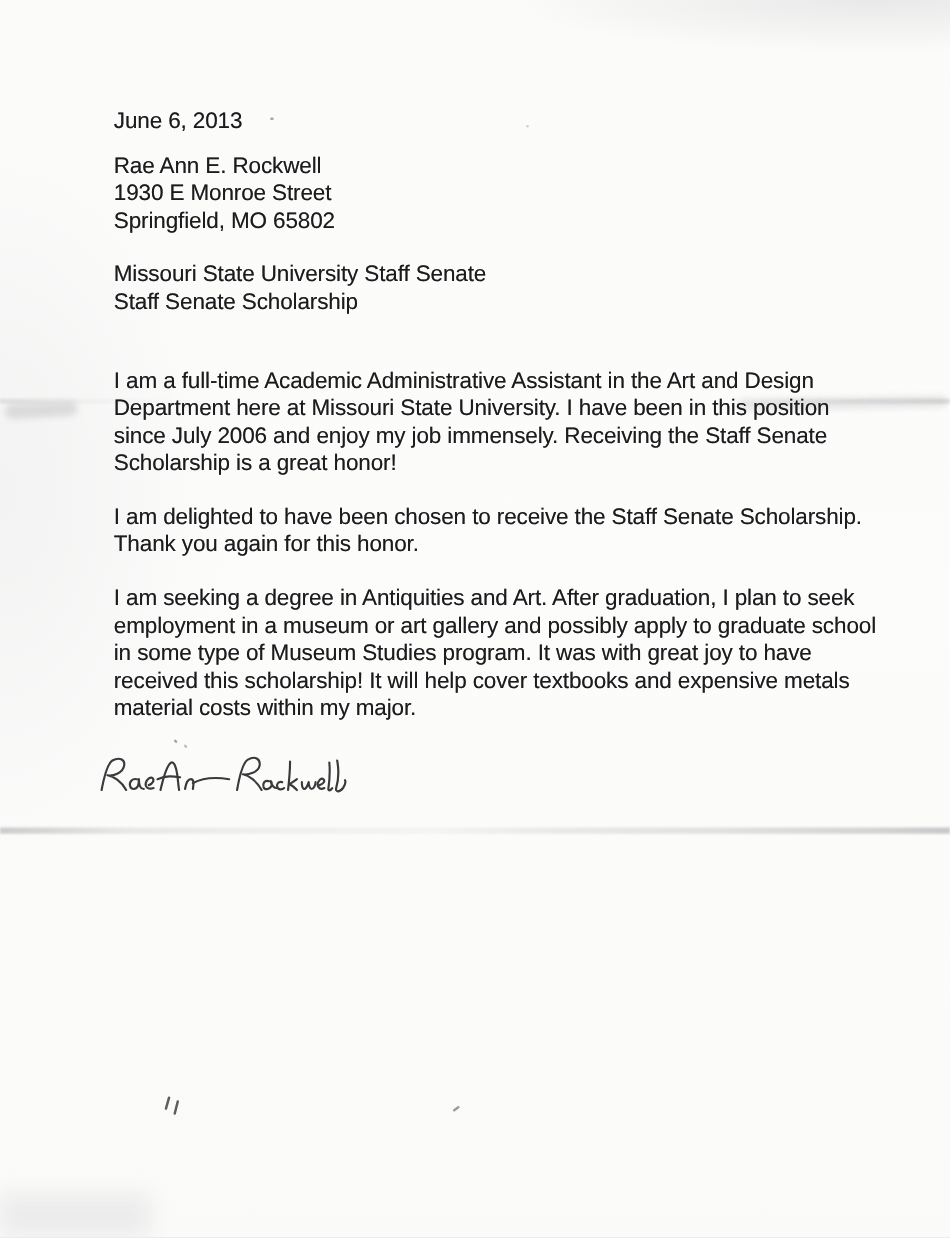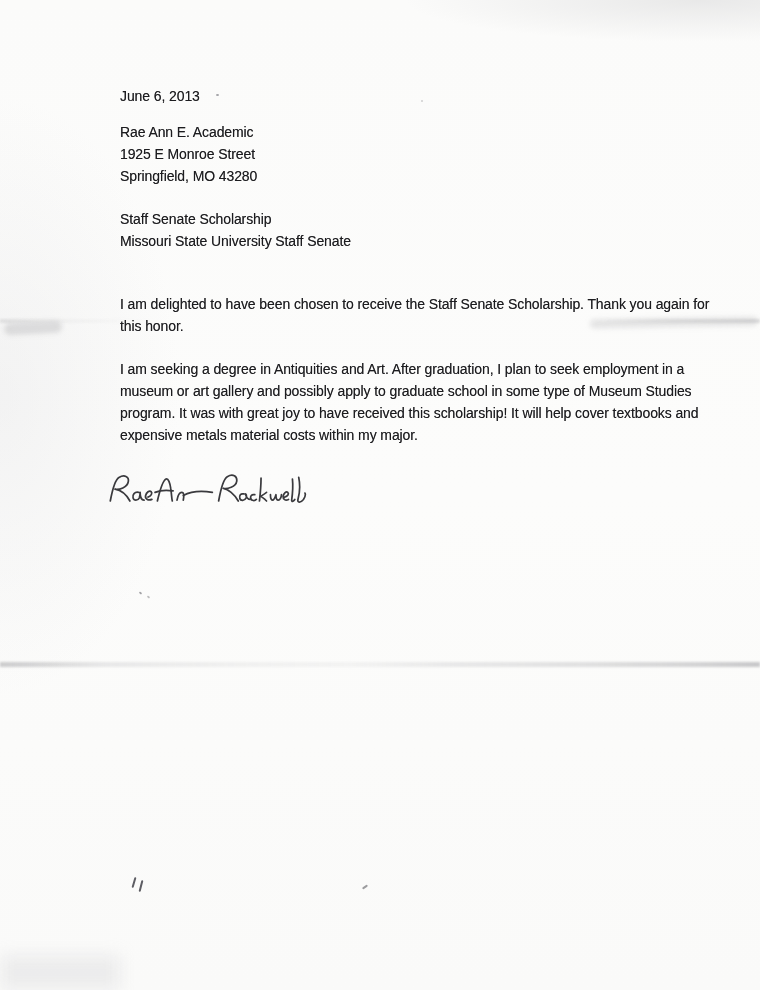--- a/index.html
+++ b/index.html
@@ -14,25 +14,24 @@
       linear-gradient(180deg, #fbfbfa 0%, #fcfcfb 50%, #fafaf9 100%);
     overflow: hidden;
     font-family: "Liberation Sans", "DejaVu Sans", sans-serif;
     color: #1c1c1f;
   }
   .content {
     position: absolute;
     left: 91px;
     top: 85px;
     width: 614px;
-    font-size: 14px;
+    font-size: 18px;
     line-height: 22px;
     letter-spacing: -0.1px;
     text-shadow: 0 0 0.35px rgba(20,20,24,0.55);
-    margin-left: 29px;
   }
   .block { margin: 0; }
   .date-block { margin-bottom: 14px; }
   .sender-block { margin-bottom: 21px; }
   .recipient-block { margin-bottom: 41px; }
   .salutation { margin-bottom: 22px; }
   .para { margin: 0 0 21px 0; }
   .closing { margin: 0 0 6px 0; }
   .signature-wrap {
     position: relative;
@@ -106,31 +105,32 @@
   <div class="artifact pen-tick tick-1"></div>
   <div class="artifact pen-tick tick-2"></div>
   <div class="artifact pen-tick tick-3"></div>
   <div class="artifact shade-bottom-left"></div>
 
   <div class="content">
 
     <p class="block date-block">June 6, 2013</p>
 
     <div class="sender-block">
-      <div>Rae Ann E. Academic</div>
-      <div>1925 E Monroe Street</div>
-      <div>Springfield, MO 43280</div>
+      <div>Rae Ann E. Rockwell</div>
+      <div>1930 E Monroe Street</div>
+      <div>Springfield, MO 65802</div>
     </div>
 
     <div class="recipient-block">
+      <div>Missouri State University Staff Senate</div>
       <div>Staff Senate Scholarship</div>
-      <div>Missouri State University Staff Senate</div>
     </div>
 
 
+    <p class="para">I am a full-time Academic Administrative Assistant in the Art and Design Department here at Missouri State University. I have been in this position since July 2006 and enjoy my job immensely. Receiving the Staff Senate Scholarship is a great honor!</p>
     <p class="para">I am delighted to have been chosen to receive the Staff Senate Scholarship. Thank you again for this honor.</p>
     <p class="para">I am seeking a degree in Antiquities and Art. After graduation, I plan to seek employment in a museum or art gallery and possibly apply to graduate school in some type of Museum Studies program. It was with great joy to have received this scholarship! It will help cover textbooks and expensive metals material costs within my major.</p>
 
 
     <div class="signature-wrap" aria-label="Rae Ann Rockwell">
       <svg class="signature-svg" width="212" height="46" viewBox="0 0 270 56" fill="none" stroke="#2a2a2e" stroke-width="2.2" stroke-linecap="round" stroke-linejoin="round" opacity="0.92">
 
         <path d="M 8,42 C 11,26 14,15 19,12 C 26,8 32,11 31,17 C 30,25 19,28 14,27 C 20,28 28,33 33,42"></path>
 
         <path d="M 44,31 C 39,30 36,34 37,38 C 38,42 43,42 45,38 C 46,35 46,32 46,31 C 46,36 47,41 51,41"></path>

